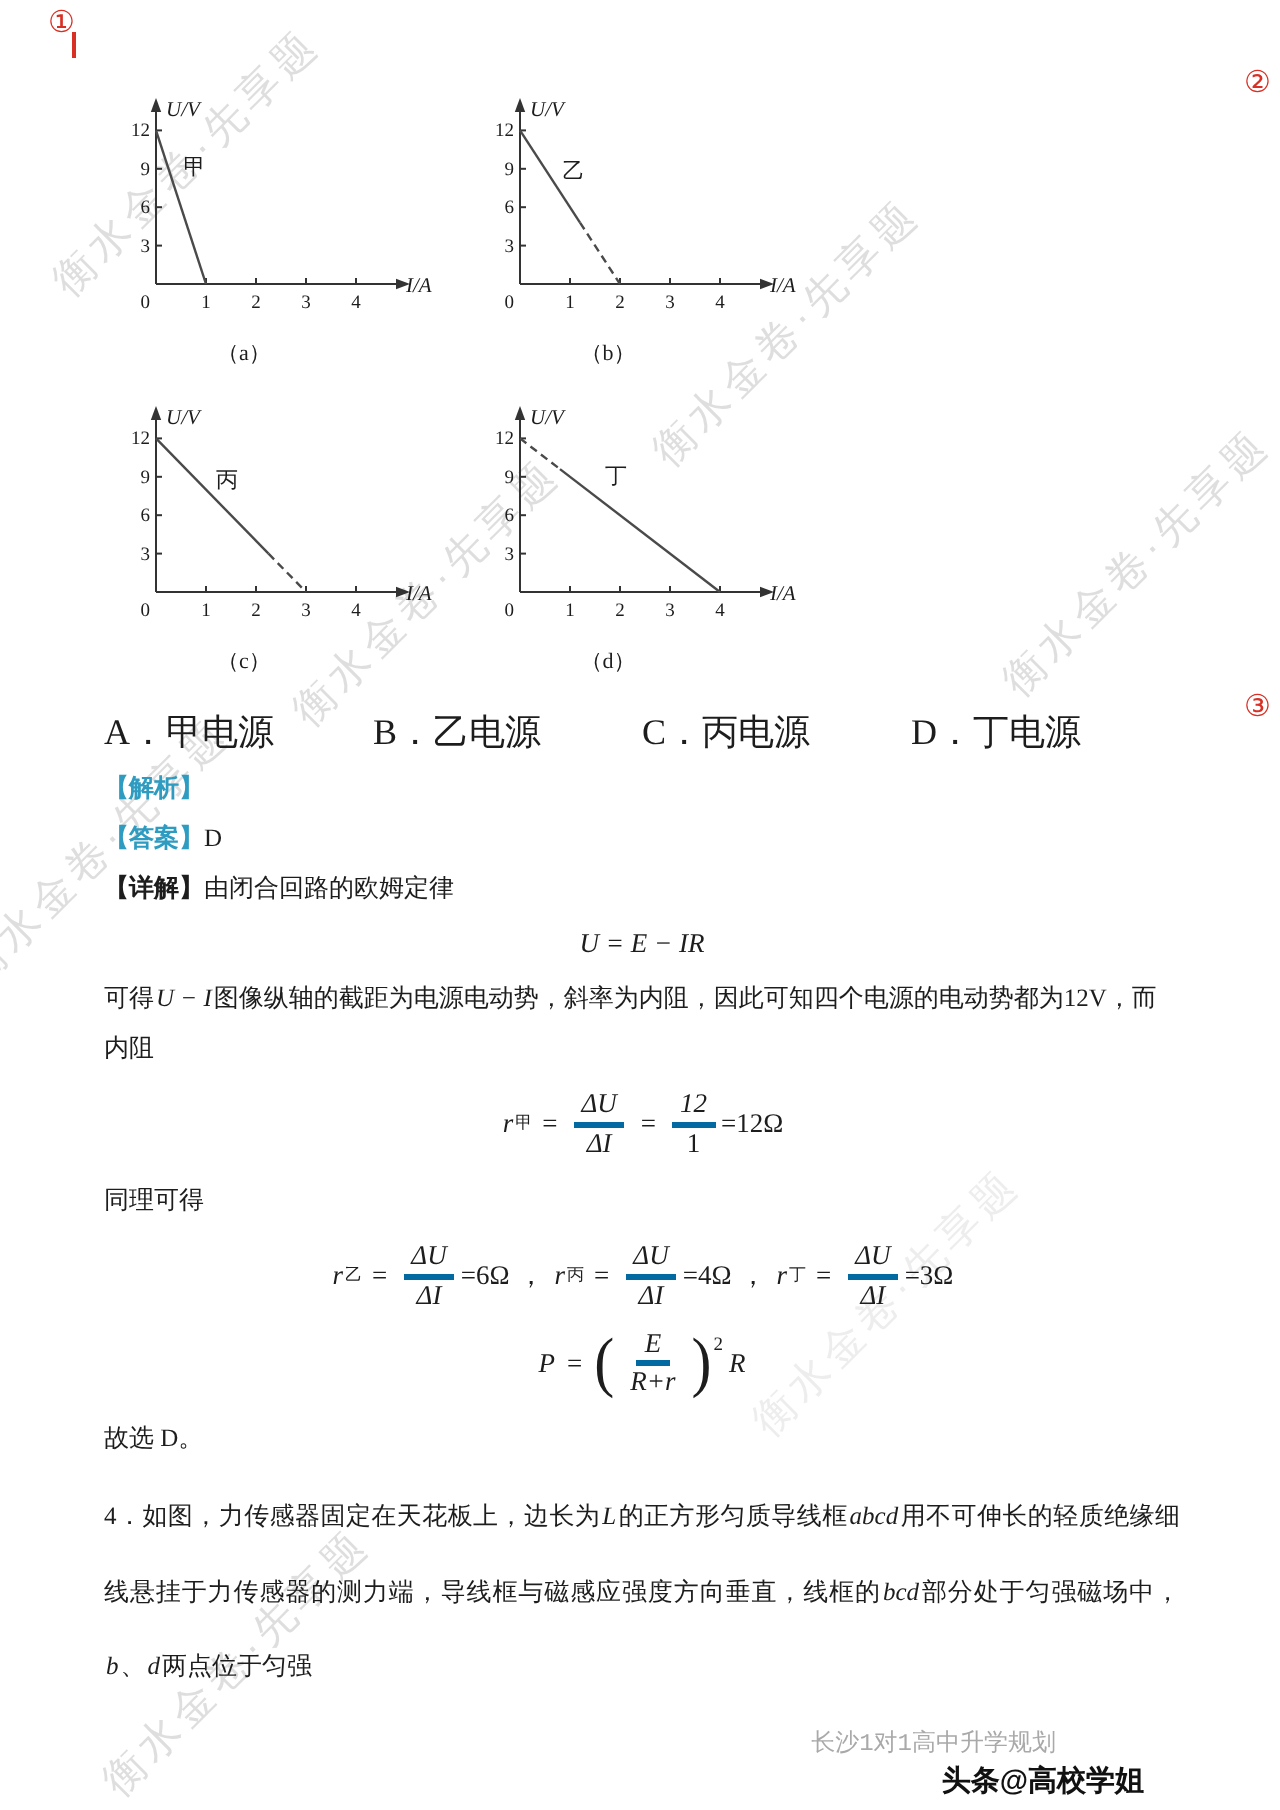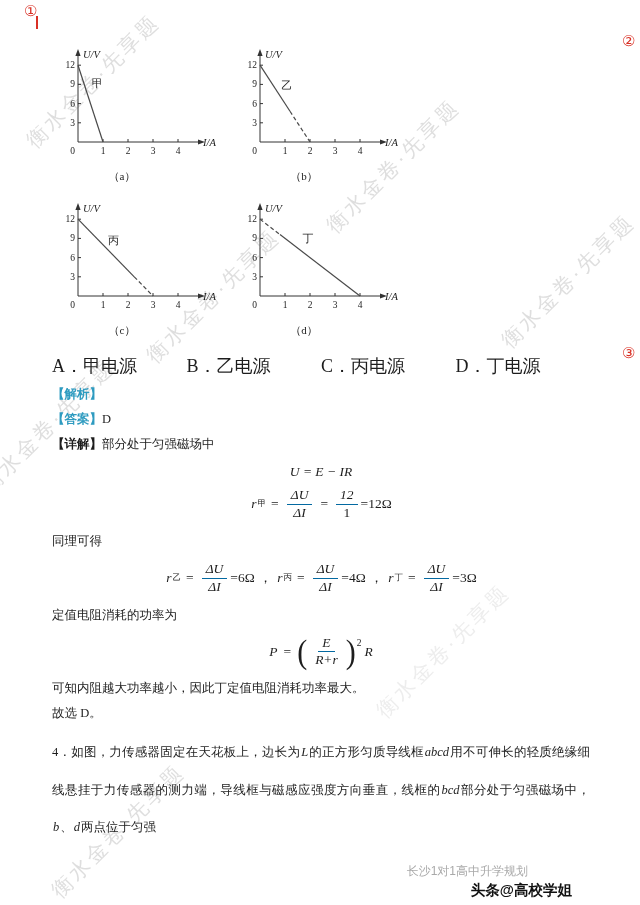--- a/index.html
+++ b/index.html
@@ -40,30 +40,30 @@
   .bold { font-weight:700; }
   
   .formula { display:flex; justify-content:center; align-items:center;
     font-size:13.5px; margin:7px 0; }
   .mvar { font-style:italic; padding:0 1px; }
   .mop { margin:0 5px; }
   sub { font-size:8.5px; }
   .fgroup { display:inline-flex; align-items:center; margin:0 4px; }
   .frac { display:inline-flex; flex-direction:column; align-items:center;
     line-height:1.25; margin:0 3px; }
-  .frac .fn { border-bottom:1px solid #0369a1; padding:0 4px;font-style:italic; }
+  .frac .fn { border-bottom:3px solid #0369a1; padding:0 4px;font-style:italic; }
   .frac .fd { padding:0 4px;text-align:right; }
   .bigparen { display:inline-block; font-size:30px; font-weight:300;
     line-height:.9; transform:scaleY(1.12); margin:0 1px; }
   sup.p2 { font-size:9.5px; position:relative; top:-9px; margin-right:2px; }
   
   .q5 { text-align:justify; line-height:3.0; font-size:12.5px; margin-top:8px; }
   
   .footer-ad { position:absolute; right:112px; bottom:25px; font-size:12px;
-    color:#a9a9a9; font-family:Liberation Sans, sans-serif; }
+    color:#a9a9a9; font-family:Liberation Mono, monospace; }
   .footer-credit { position:absolute; right:68px; bottom:5px; font-size:14.5px;
     font-weight:700; color:#111; font-family:"Liberation Sans", sans-serif; }
 </style>
 </head>
 <body>
 
 <div class="page">
 
   <div class="watermark" style="left:30px;top:130px">衡水金卷·先享题</div>
   <div class="watermark" style="left:330px;top:215px">衡水金卷·先享题</div>
@@ -224,27 +224,28 @@
       <span>D．丁电源</span>
     </div>
 
     <p class="tline">
       <span class="tag-accent">【解析】</span>
     </p>
     <p class="tline">
       <span class="tag-accent">【答案】</span><span>D</span>
     </p>
     <p class="tline">
-      <span class="bold">【详解】</span><span>部分处于匀强磁场中</span>
+      <span class="bold">【详解】</span><span>由闭合回路的欧姆定律</span>
     </p>
 
     <div class="formula">
       <span class="mvar">U = E − IR</span>
     </div>
 
+    <p class="tline"><span>可得</span><span class="mvar">U − I</span><span>图像纵轴的截距为电源电动势，斜率为内阻，因此可知四个电源的电动势都为12V，而内阻</span></p>
 
     <div class="formula">
       <span class="fgroup">
         <span class="mvar">r</span>
           <sub>甲</sub>
         <span class="mop">=</span>
         <span class="frac">
             <span class="fn mvar">ΔU</span>
             <span class="fd mvar">ΔI</span>
           </span>
@@ -287,36 +288,34 @@
           <sub>丁</sub>
         <span class="mop">=</span>
         <span class="frac">
             <span class="fn mvar">ΔU</span>
             <span class="fd mvar">ΔI</span>
           </span>
         <span>=3Ω</span>
       </span>
     </div>
 
-    <p class="tline">定值电阻消耗的功率为</p>
 
     <div class="formula">
       <span class="mvar">P</span>
       <span class="mop">=</span>
       <span class="bigparen">(</span>
       <span class="frac">
           <span class="fn mvar">E</span>
           <span class="fd mvar">R+r</span>
         </span>
       <span class="bigparen">)</span>
       <sup class="p2">2</sup>
       <span class="mvar">R</span>
     </div>
 
-    <p class="tline">可知内阻越大功率越小，因此丁定值电阻消耗功率最大。</p>
     <p class="tline">故选 D。</p>
 
     <p class="q5"><span>4．如图，力传感器固定在天花板上，边长为</span><span class="mvar">L</span><span>的正方形匀质导线框</span><span class="mvar">abcd</span><span>用不可伸长的轻质绝缘细线悬挂于力传感器的测力端，导线框与磁感应强度方向垂直，线框的</span><span class="mvar">bcd</span><span>部分处于匀强磁场中，</span><span class="mvar">b</span><span>、</span><span class="mvar">d</span><span>两点位于匀强</span></p>
 
   </div>
 
   <div class="footer-ad">长沙1对1高中升学规划</div>
   <div class="footer-credit">头条@高校学姐</div>
 
 </div>

